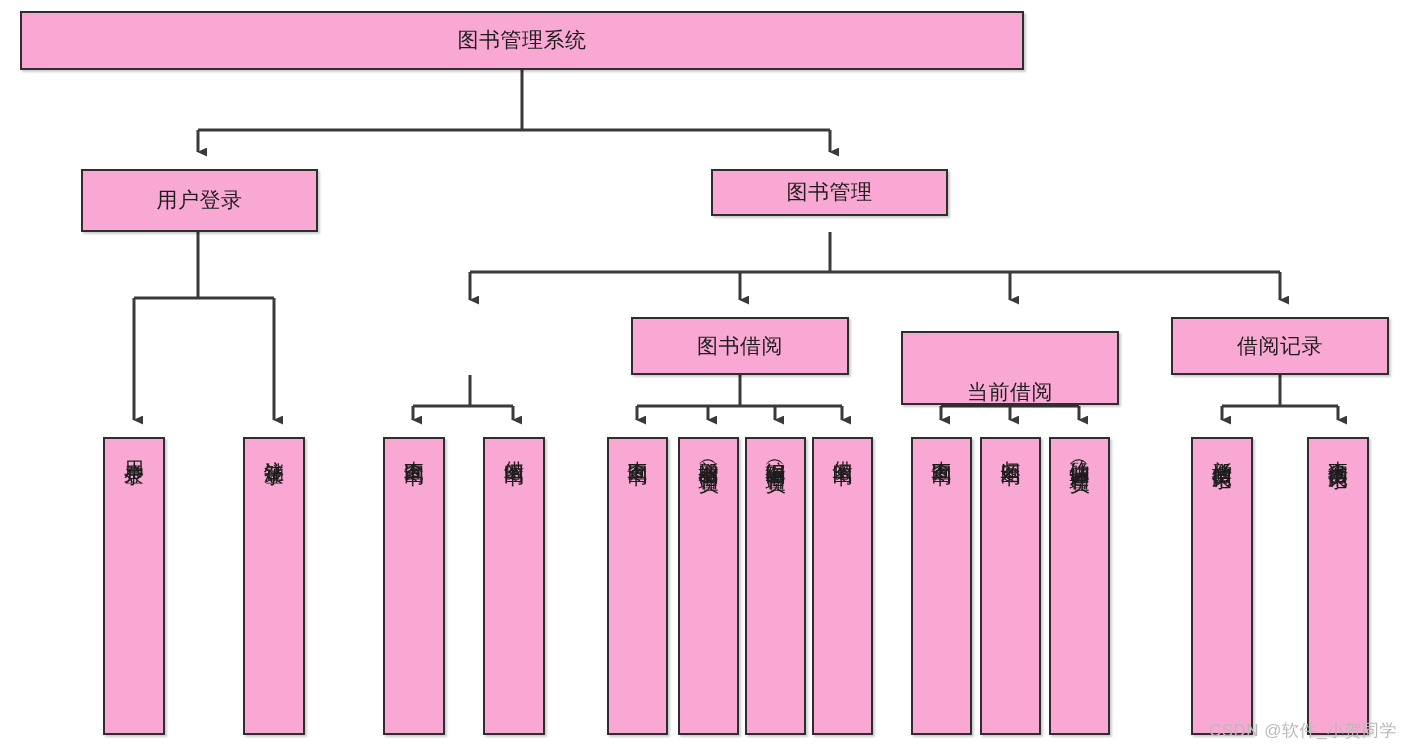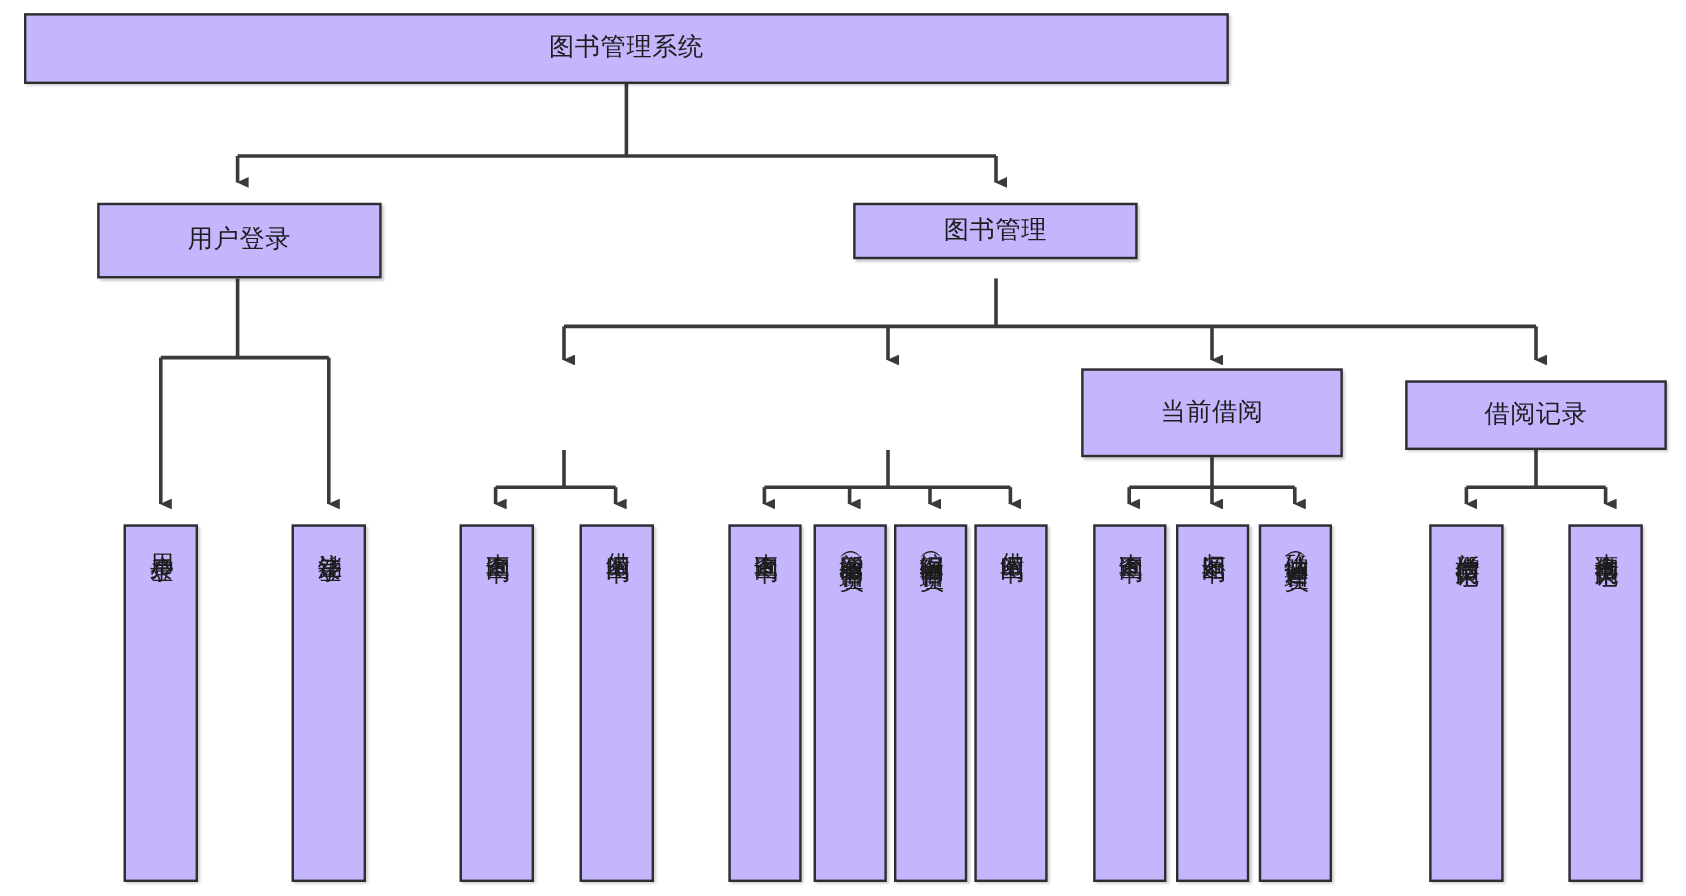--- a/index.html
+++ b/index.html
@@ -26,21 +26,21 @@
     left: 0;
     top: 0;
     width: 1405px;
     height: 747px;
     display: block;
   }
   .node-box {
     position: absolute;
     box-sizing: border-box;
     border: 2.5px solid #2e2e2e;
-    background: #c4b5fd;
+    background: #f9a8d4;
     box-shadow: 2px 2px 2px rgba(0,0,0,0.20);
     display: flex;
     align-items: center;
     justify-content: center;
     overflow: hidden;
   }
   .node-label {
     color: #1d1d1d;
     font-size: 21px;
     line-height: 1.05;
@@ -136,22 +136,25 @@
 
   <div class="node-box horizontal" style="left:81px; top:169px; width:237px; height:63px;">
     <span class="node-label">用户登录</span>
   </div>
 
   <div class="node-box horizontal" style="left:711px; top:169px; width:237px; height:47px;">
     <span class="node-label">图书管理</span>
   </div>
 
 
-
-  <div class="node-box horizontal" style="left:901px; top:307px; width:218px; height:74px;">
+  <div class="node-box horizontal" style="left:631px; top:317px; width:218px; height:58px;">
+    <span class="node-label">图书借阅</span>
+  </div>
+
+  <div class="node-box horizontal" style="left:901px; top:331px; width:218px; height:74px;align-items:flex-end;">
     <span class="node-label">当前借阅</span>
   </div>
 
   <div class="node-box horizontal" style="left:1171px; top:317px; width:218px; height:58px;">
     <span class="node-label">借阅记录</span>
   </div>
 
   <div class="node-box vertical" style="left:103px; top:437px; width:62px; height:298px;">
     <span class="node-label">用户登录</span>
   </div>
@@ -197,14 +200,15 @@
   </div>
 
   <div class="node-box vertical" style="left:1191px; top:437px; width:62px; height:298px;">
     <span class="node-label">新增借阅记录</span>
   </div>
 
   <div class="node-box vertical" style="left:1307px; top:437px; width:62px; height:298px;">
     <span class="node-label">查询借阅记录</span>
   </div>
 
+  <div id="watermark">CSDN @软件_小贺同学</div>
 
 </div>
 
 </body></html>

